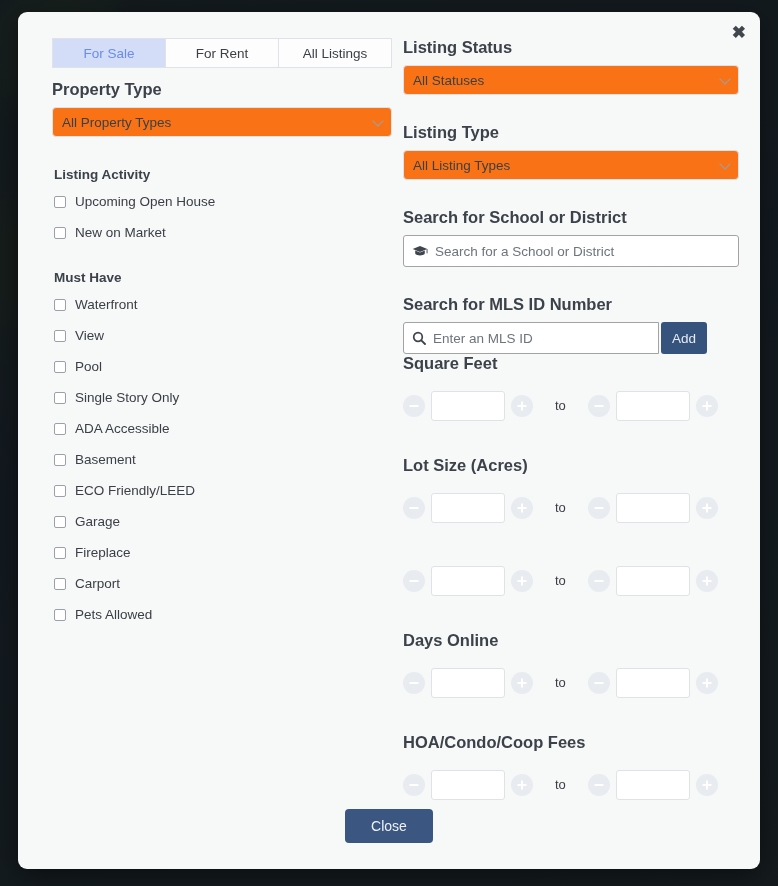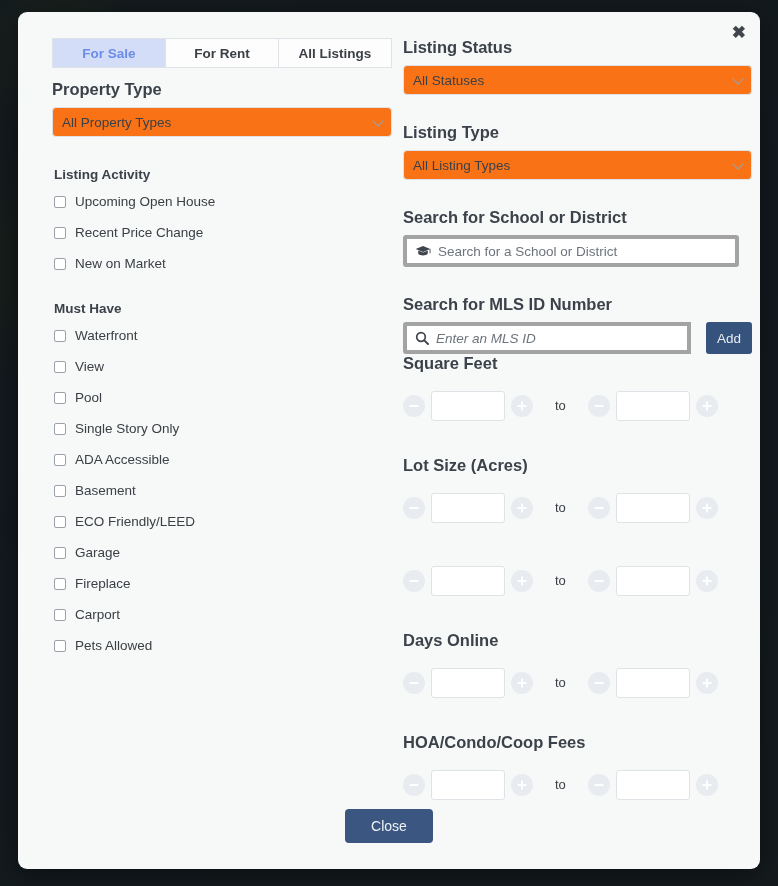--- a/index.html
+++ b/index.html
@@ -57,21 +57,20 @@
 
   
   .tabs {
     display: flex;
     border: 1px solid #dfe2e6;
     border-radius: 0;
     overflow: hidden;
     background: #7dd3fc;
     height: 30px;
     width: 340px;
-    font-weight: bold;
   }
   .tab {
     flex: 1;
     display: flex; align-items: center; justify-content: center;
     font-size: 13.5px;
     color: #3b4046;
     background: #fdfdfd;
     border-right: 1px solid #dfe2e6;
     cursor: pointer;
   }
@@ -130,38 +129,38 @@
     margin-right: 9px;
     flex: none;
   }
   .cb-lbl { font-size: 13.5px; color: #3b4046; }
 
   
   .searchbox {
     display: flex; align-items: center;
     height: 32px;
     background: #fff;
-    border: 4px solid #a3a3a3;
+    border: 1px solid #a3a3a3;
     border-radius: 3px;
     padding: 0 8px;
     width: 336px;
   }
   .searchbox .ph { font-size: 13.5px; color: #6d747c; }
   .ic { margin-right: 7px; display: flex; align-items: center; flex: none; }
 
   .mls-row { display: flex; align-items: center; }
-  .mls-row .searchbox { width: 288px; border-radius: 3px 0 0 3px; font-style: italic; }
+  .mls-row .searchbox { width: 256px; border-radius: 3px 0 0 3px; }
   .add-btn {
     height: 32px; min-width: 46px;
     background: #36537d;
     color: #e7ecf3;
     font-size: 13.5px;
     border: none;
     border-radius: 3px;
-    margin-left: 15px;
+    margin-left: 2px;
     cursor: pointer;
     font-family: inherit;
   }
 
   
   .range { display: flex; align-items: center; margin-top: 10px; }
   .step-btn {
     width: 22px; height: 22px;
     border-radius: 50%;
     background: #e8ebf0;
@@ -243,24 +242,20 @@
       <div class="select w-left">
         <span>All Property Types</span>
         <span class="chev"></span>
       </div>
 
       <h4 class="grp">Listing Activity</h4>
       <div id="activity-list">
           <div class="cb-row">
             <span class="cb"></span>
             <span class="cb-lbl">Upcoming Open House</span>
-          </div>
-          <div class="cb-row">
-            <span class="cb"></span>
-            <span class="cb-lbl">Recent Price Change</span>
           </div>
           <div class="cb-row">
             <span class="cb"></span>
             <span class="cb-lbl">New on Market</span>
           </div>
         </div>
 
       <h4 class="grp">Must Have</h4>
       <div id="musthave-list">
           <div class="cb-row">

